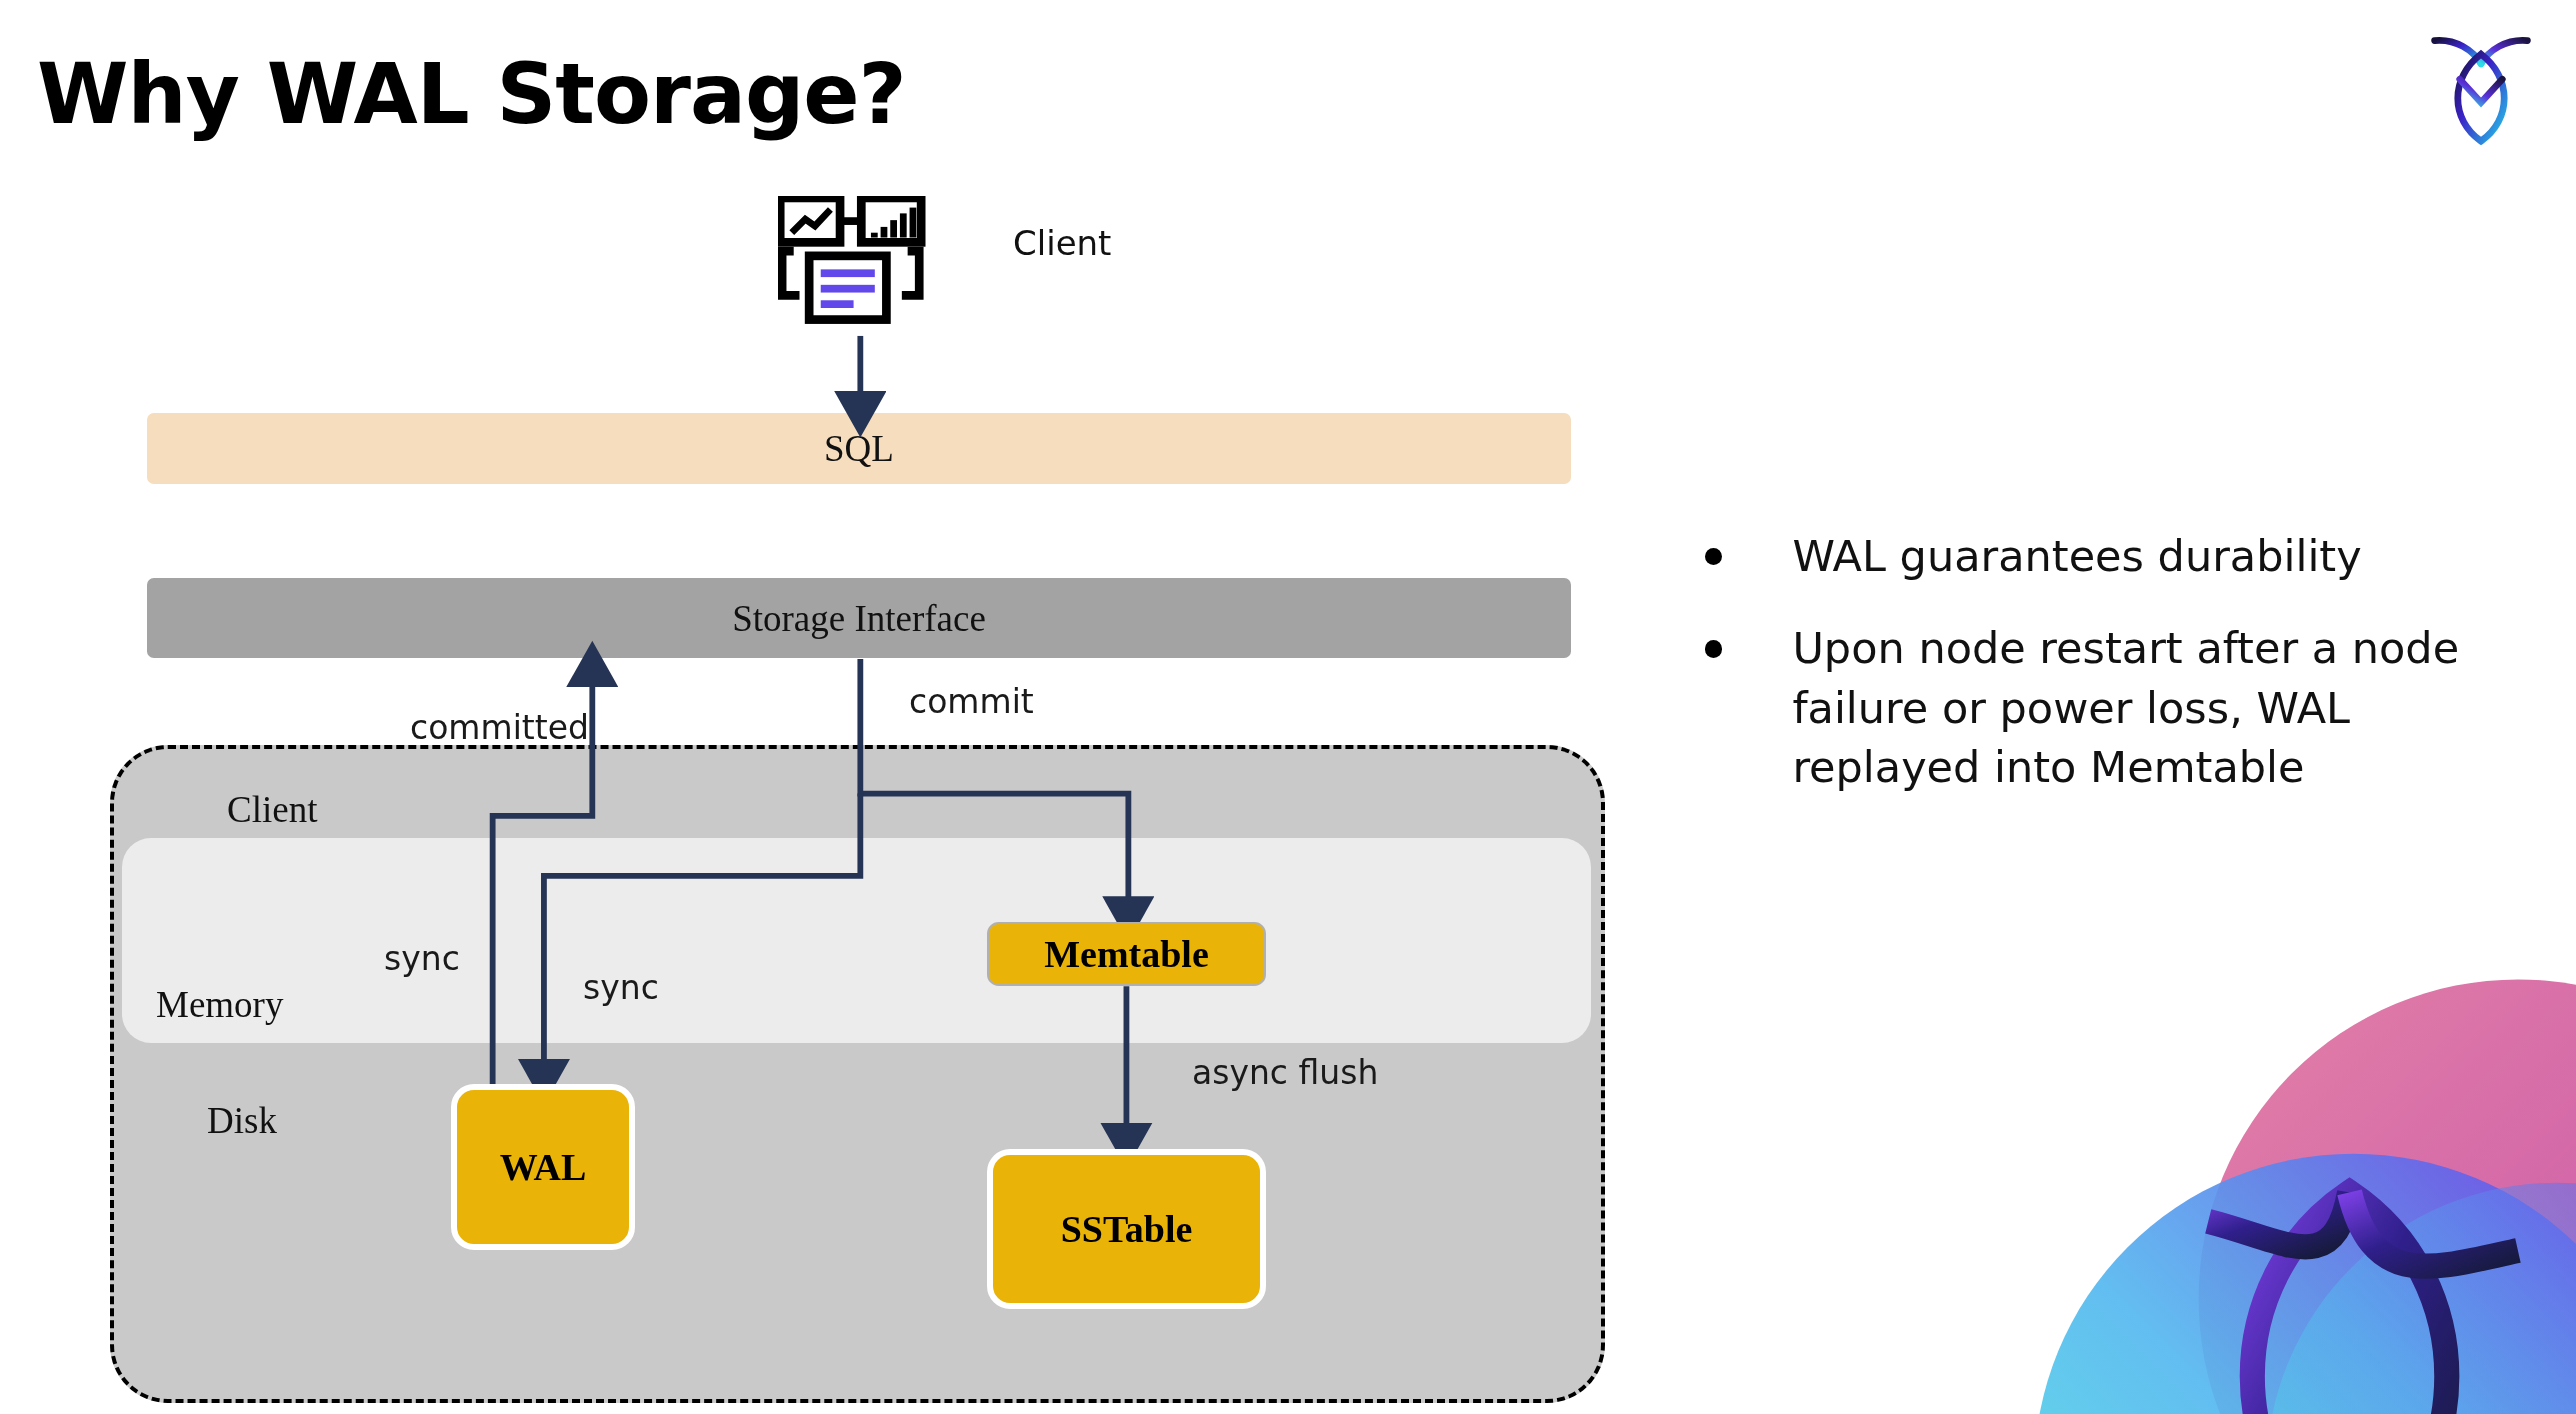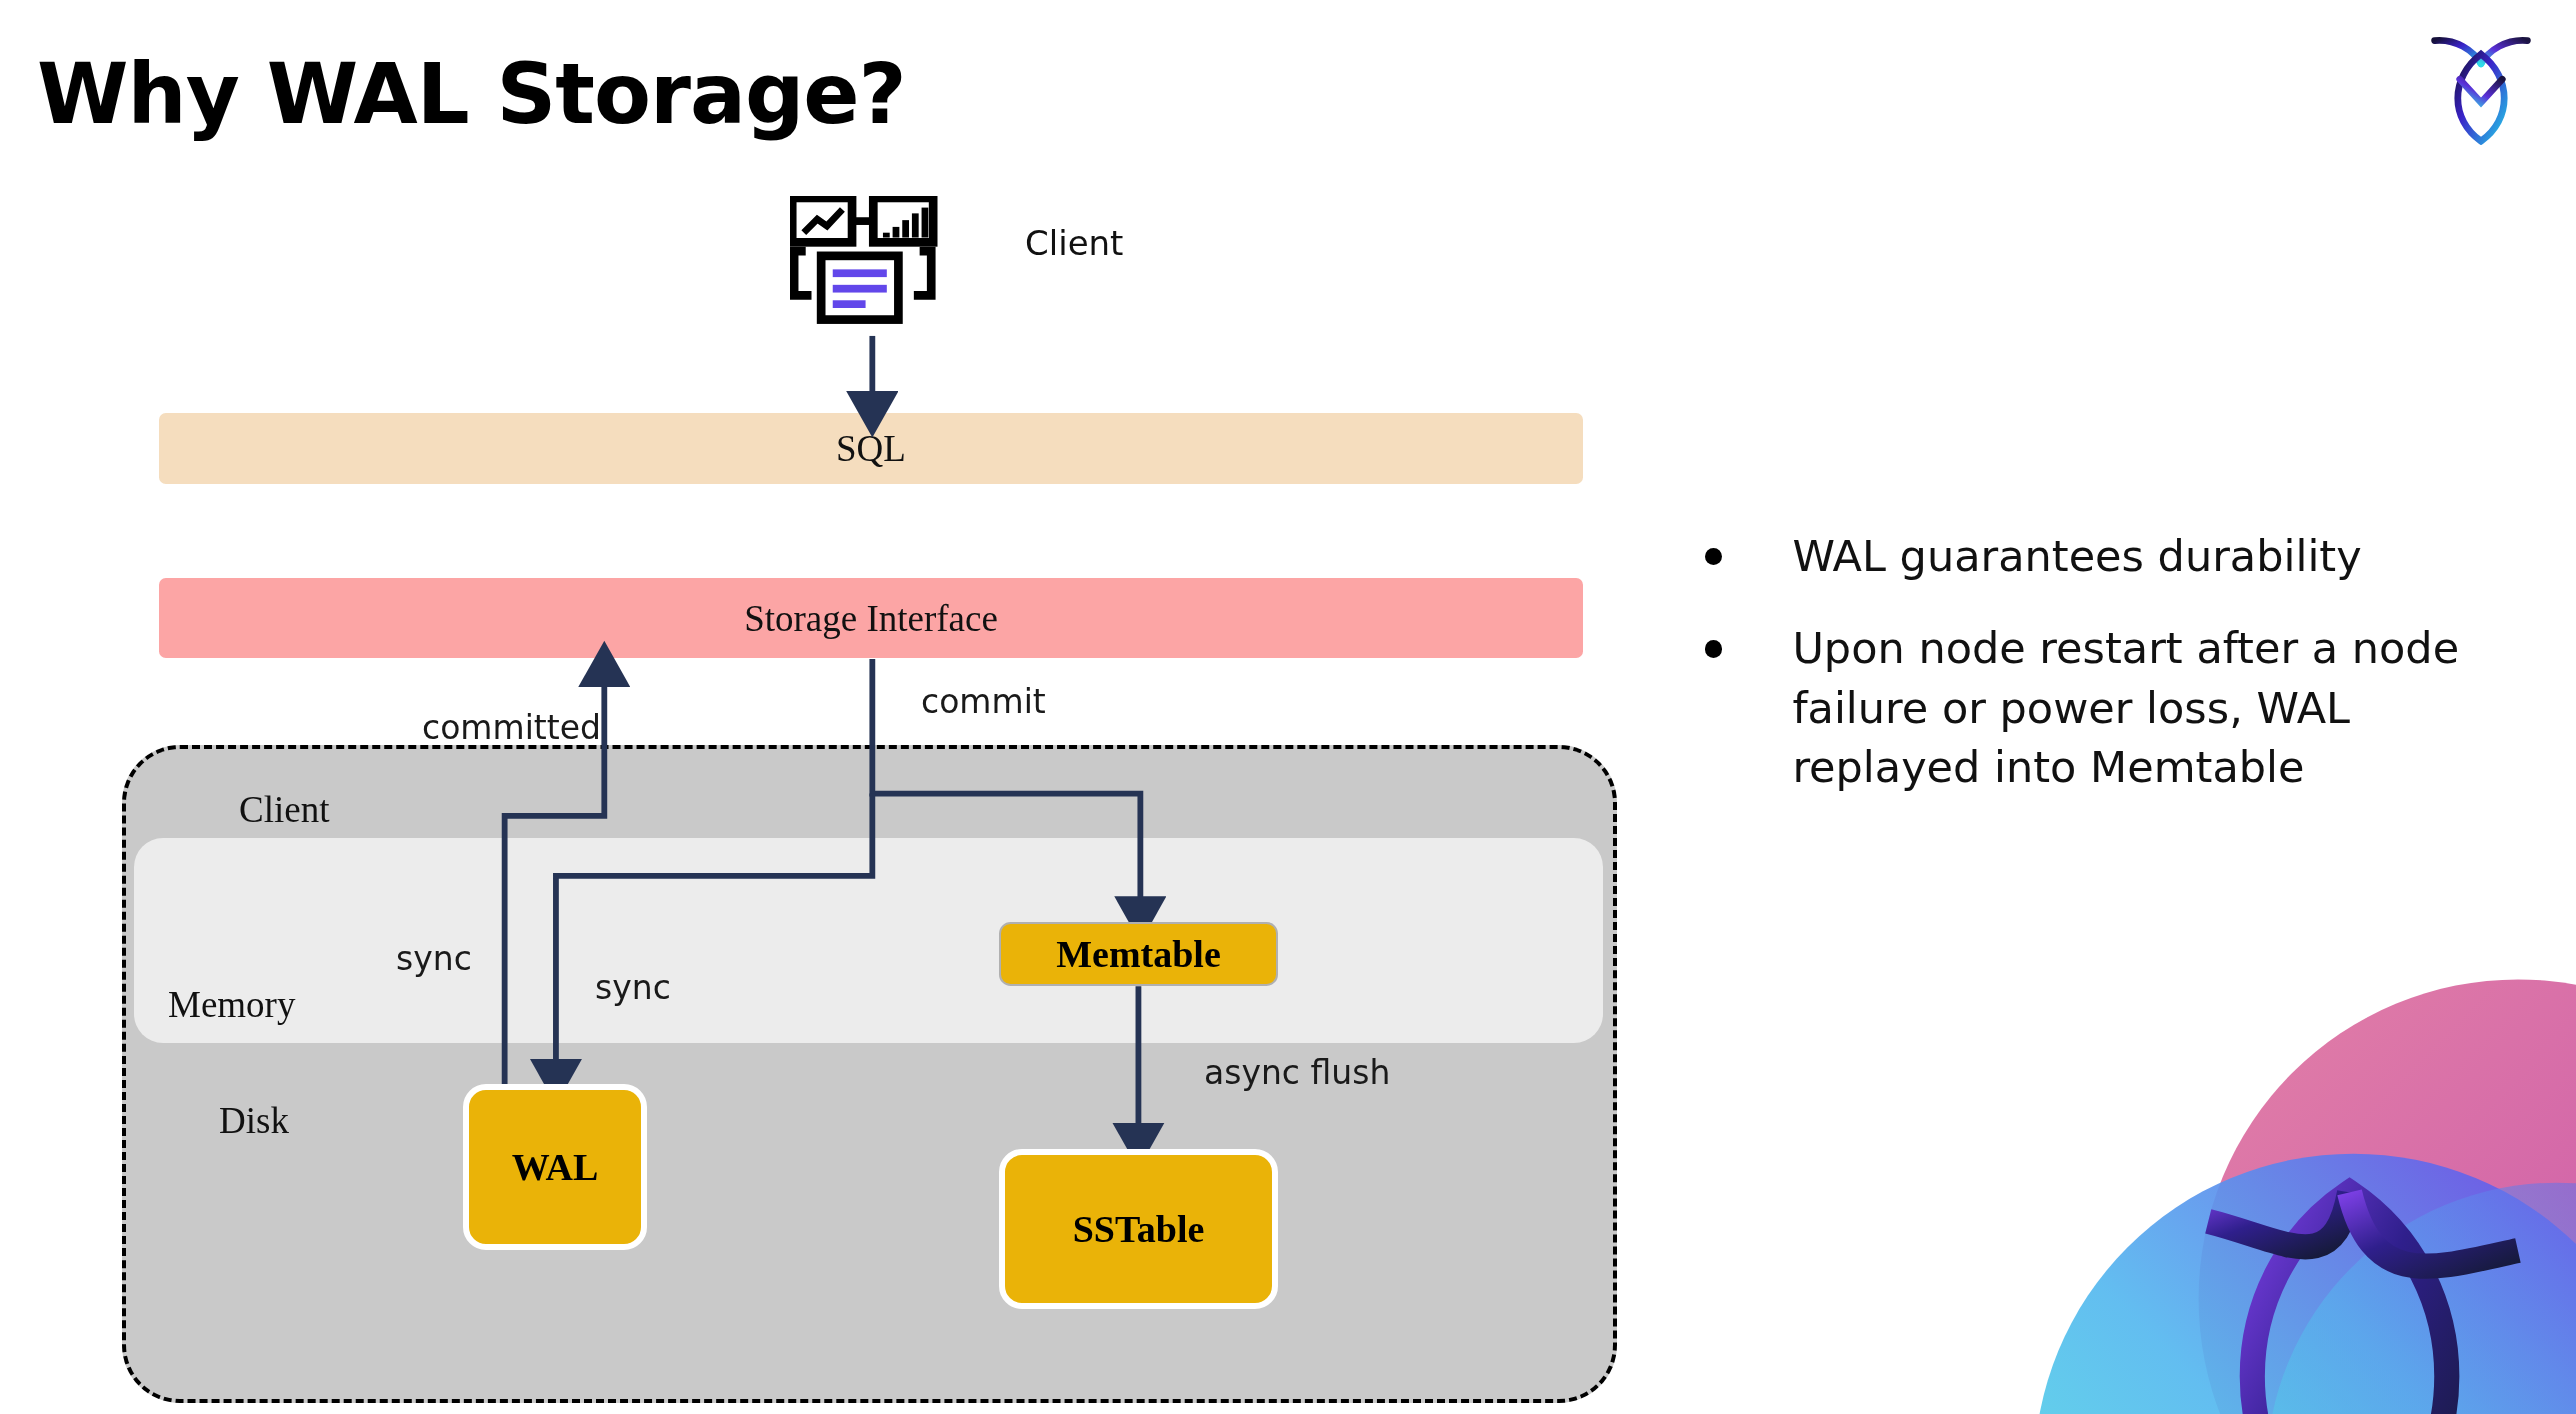--- a/index.html
+++ b/index.html
@@ -33,21 +33,21 @@
     position: absolute;
     right: 37px;
     top: 27px;
     width: 116px;
     height: 118px;
   }
 
   
   #diagram {
     position: absolute;
-    left: 16px;
+    left: 4px;
     top: 0;
     width: 1703px;
     height: 1415px;
     padding-left: 14px;
   }
 
   
   #client-icon {
     position: absolute;
     left: 774px;
@@ -267,21 +267,21 @@
       <rect x="44" y="76" width="56" height="8" fill="#6247ea"></rect>
       <rect x="44" y="92" width="56" height="8" fill="#6247ea"></rect>
       <rect x="44" y="108" width="34" height="8" fill="#6247ea"></rect>
     </svg>
   </div>
   <div id="client-label">Client</div>
 
   <div class="layer-bar" id="layer-sql" style="background:#f5ddbe">
     <span>SQL</span>
   </div>
-  <div class="layer-bar" id="layer-storage" style="background:#fca5a5">
+  <div class="layer-bar" id="layer-storage" style="background:#a3a3a3">
     <span>Storage Interface</span>
   </div>
 
   <div id="pebble-box"></div>
   <div id="memory-box"></div>
   <div id="pebble-label">Client</div>
   <div id="memory-label">Memory</div>
   <div id="disk-label">Disk</div>
 
   <svg width="1703" height="1415" style="position:absolute;left:0;top:0;pointer-events:none" viewBox="0 0 1760 1462">

